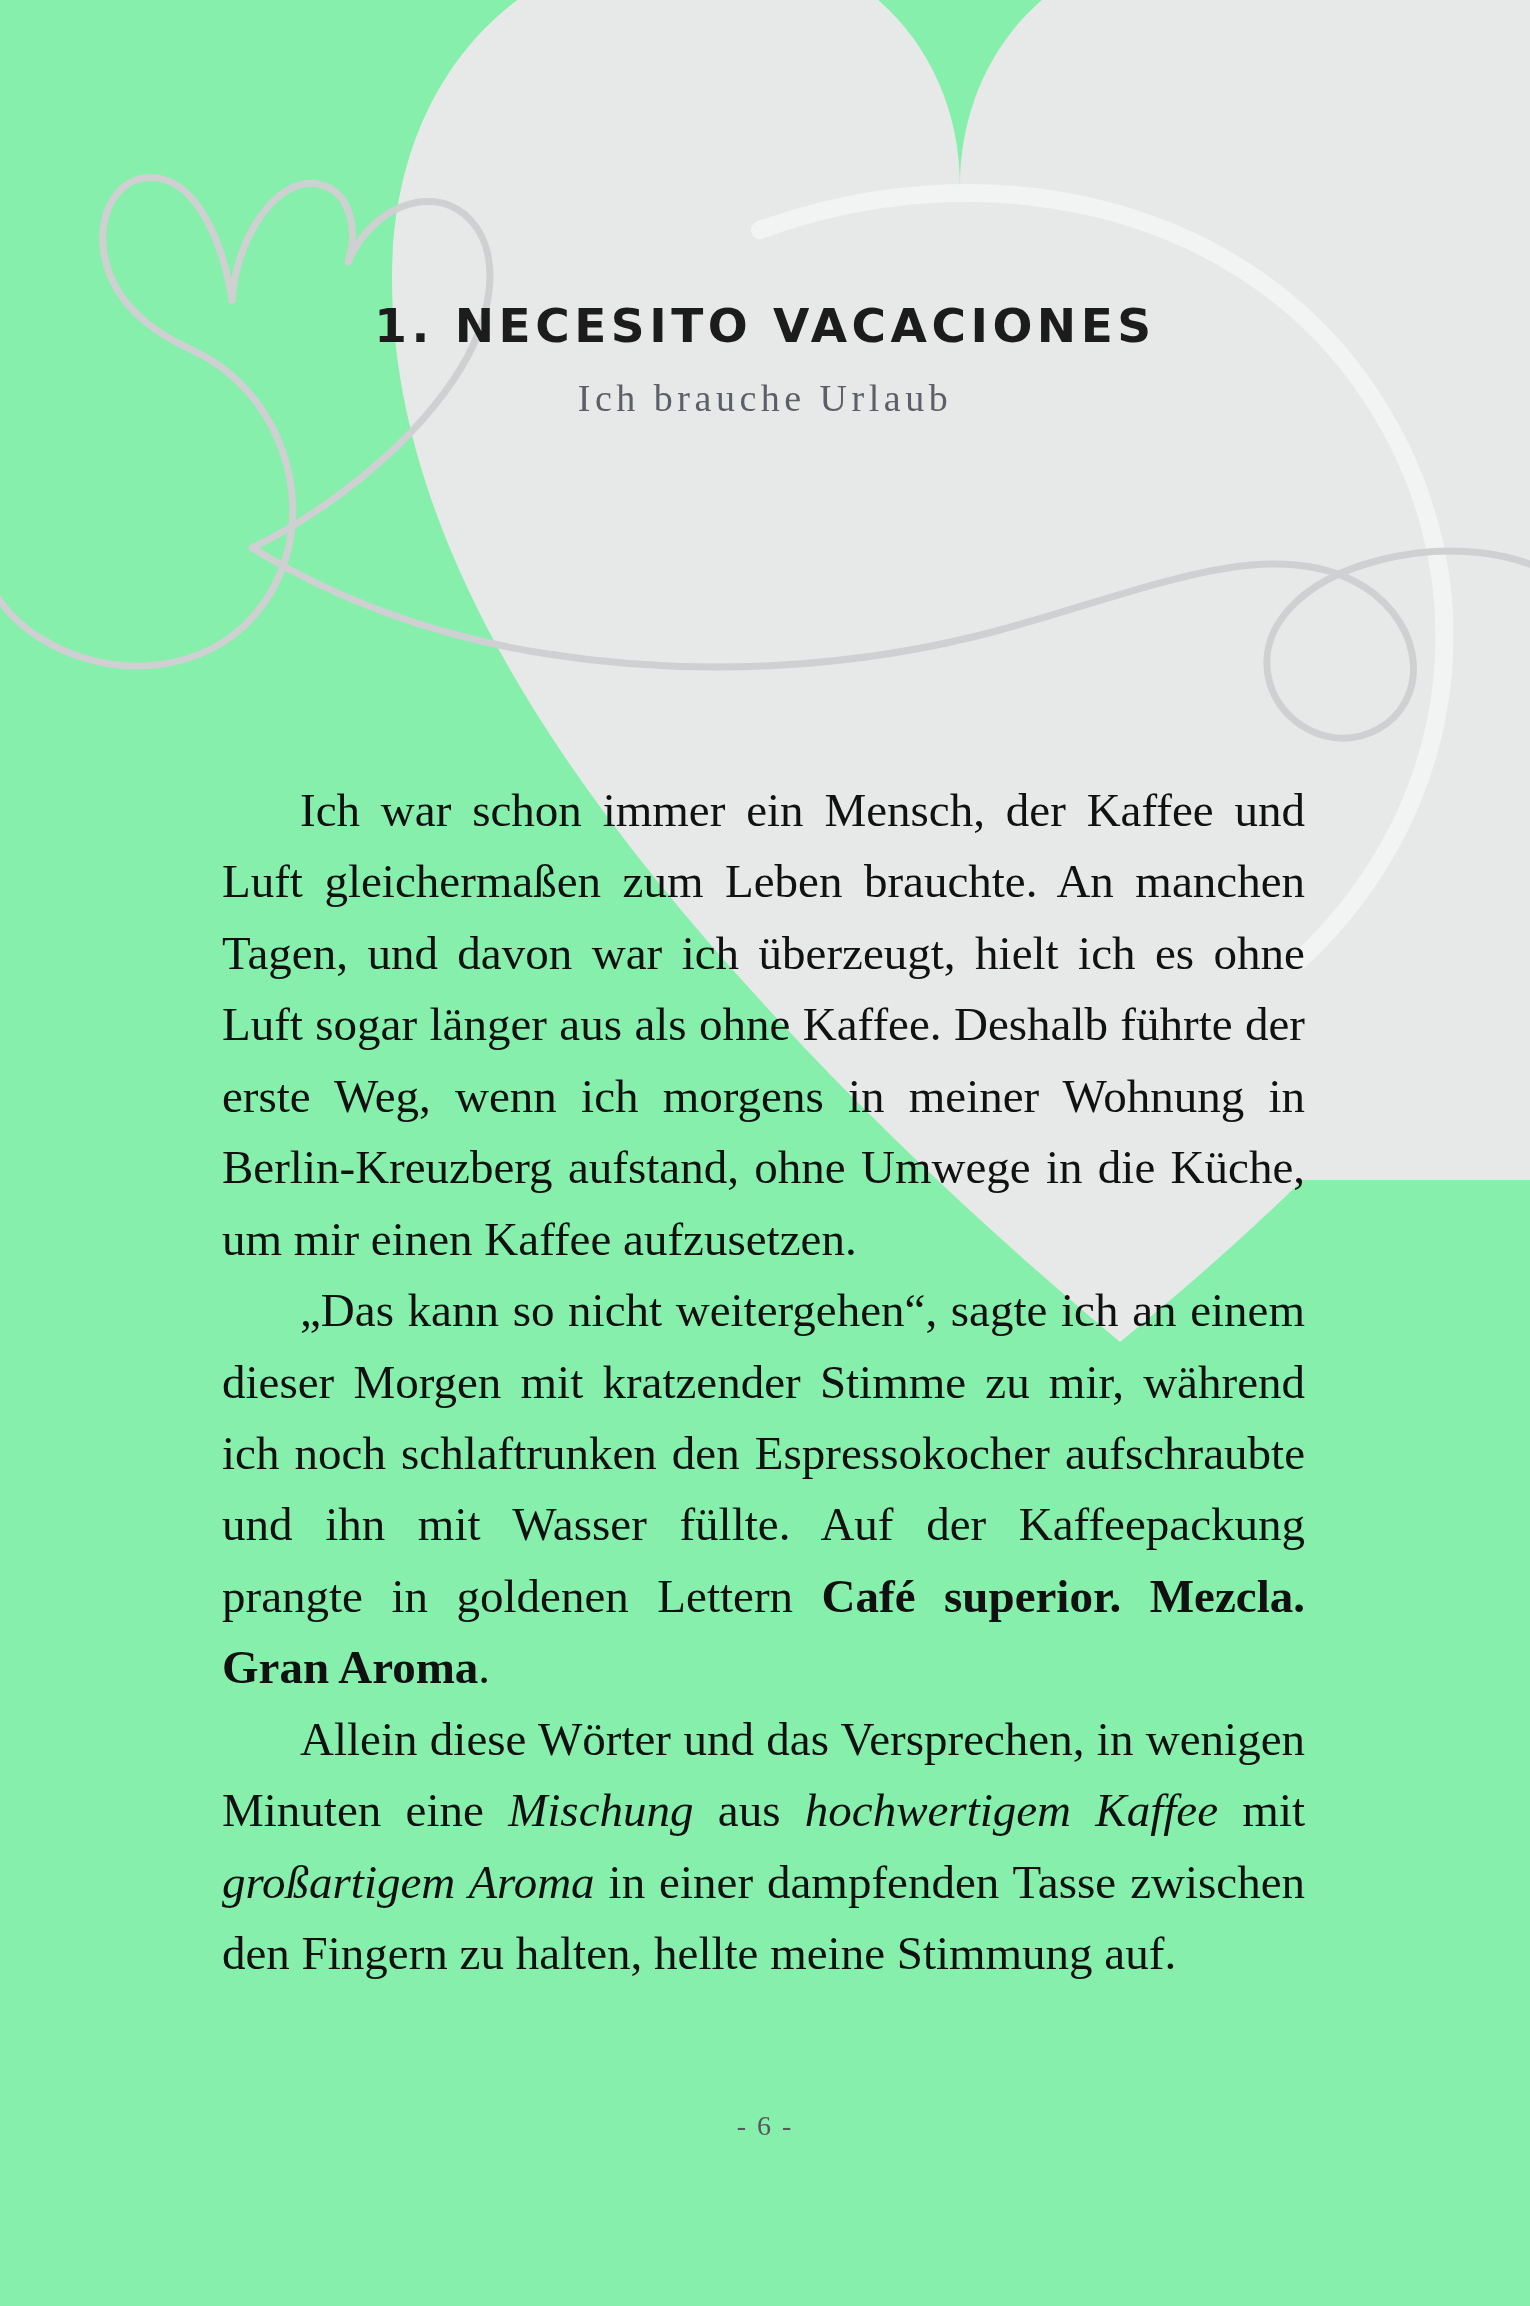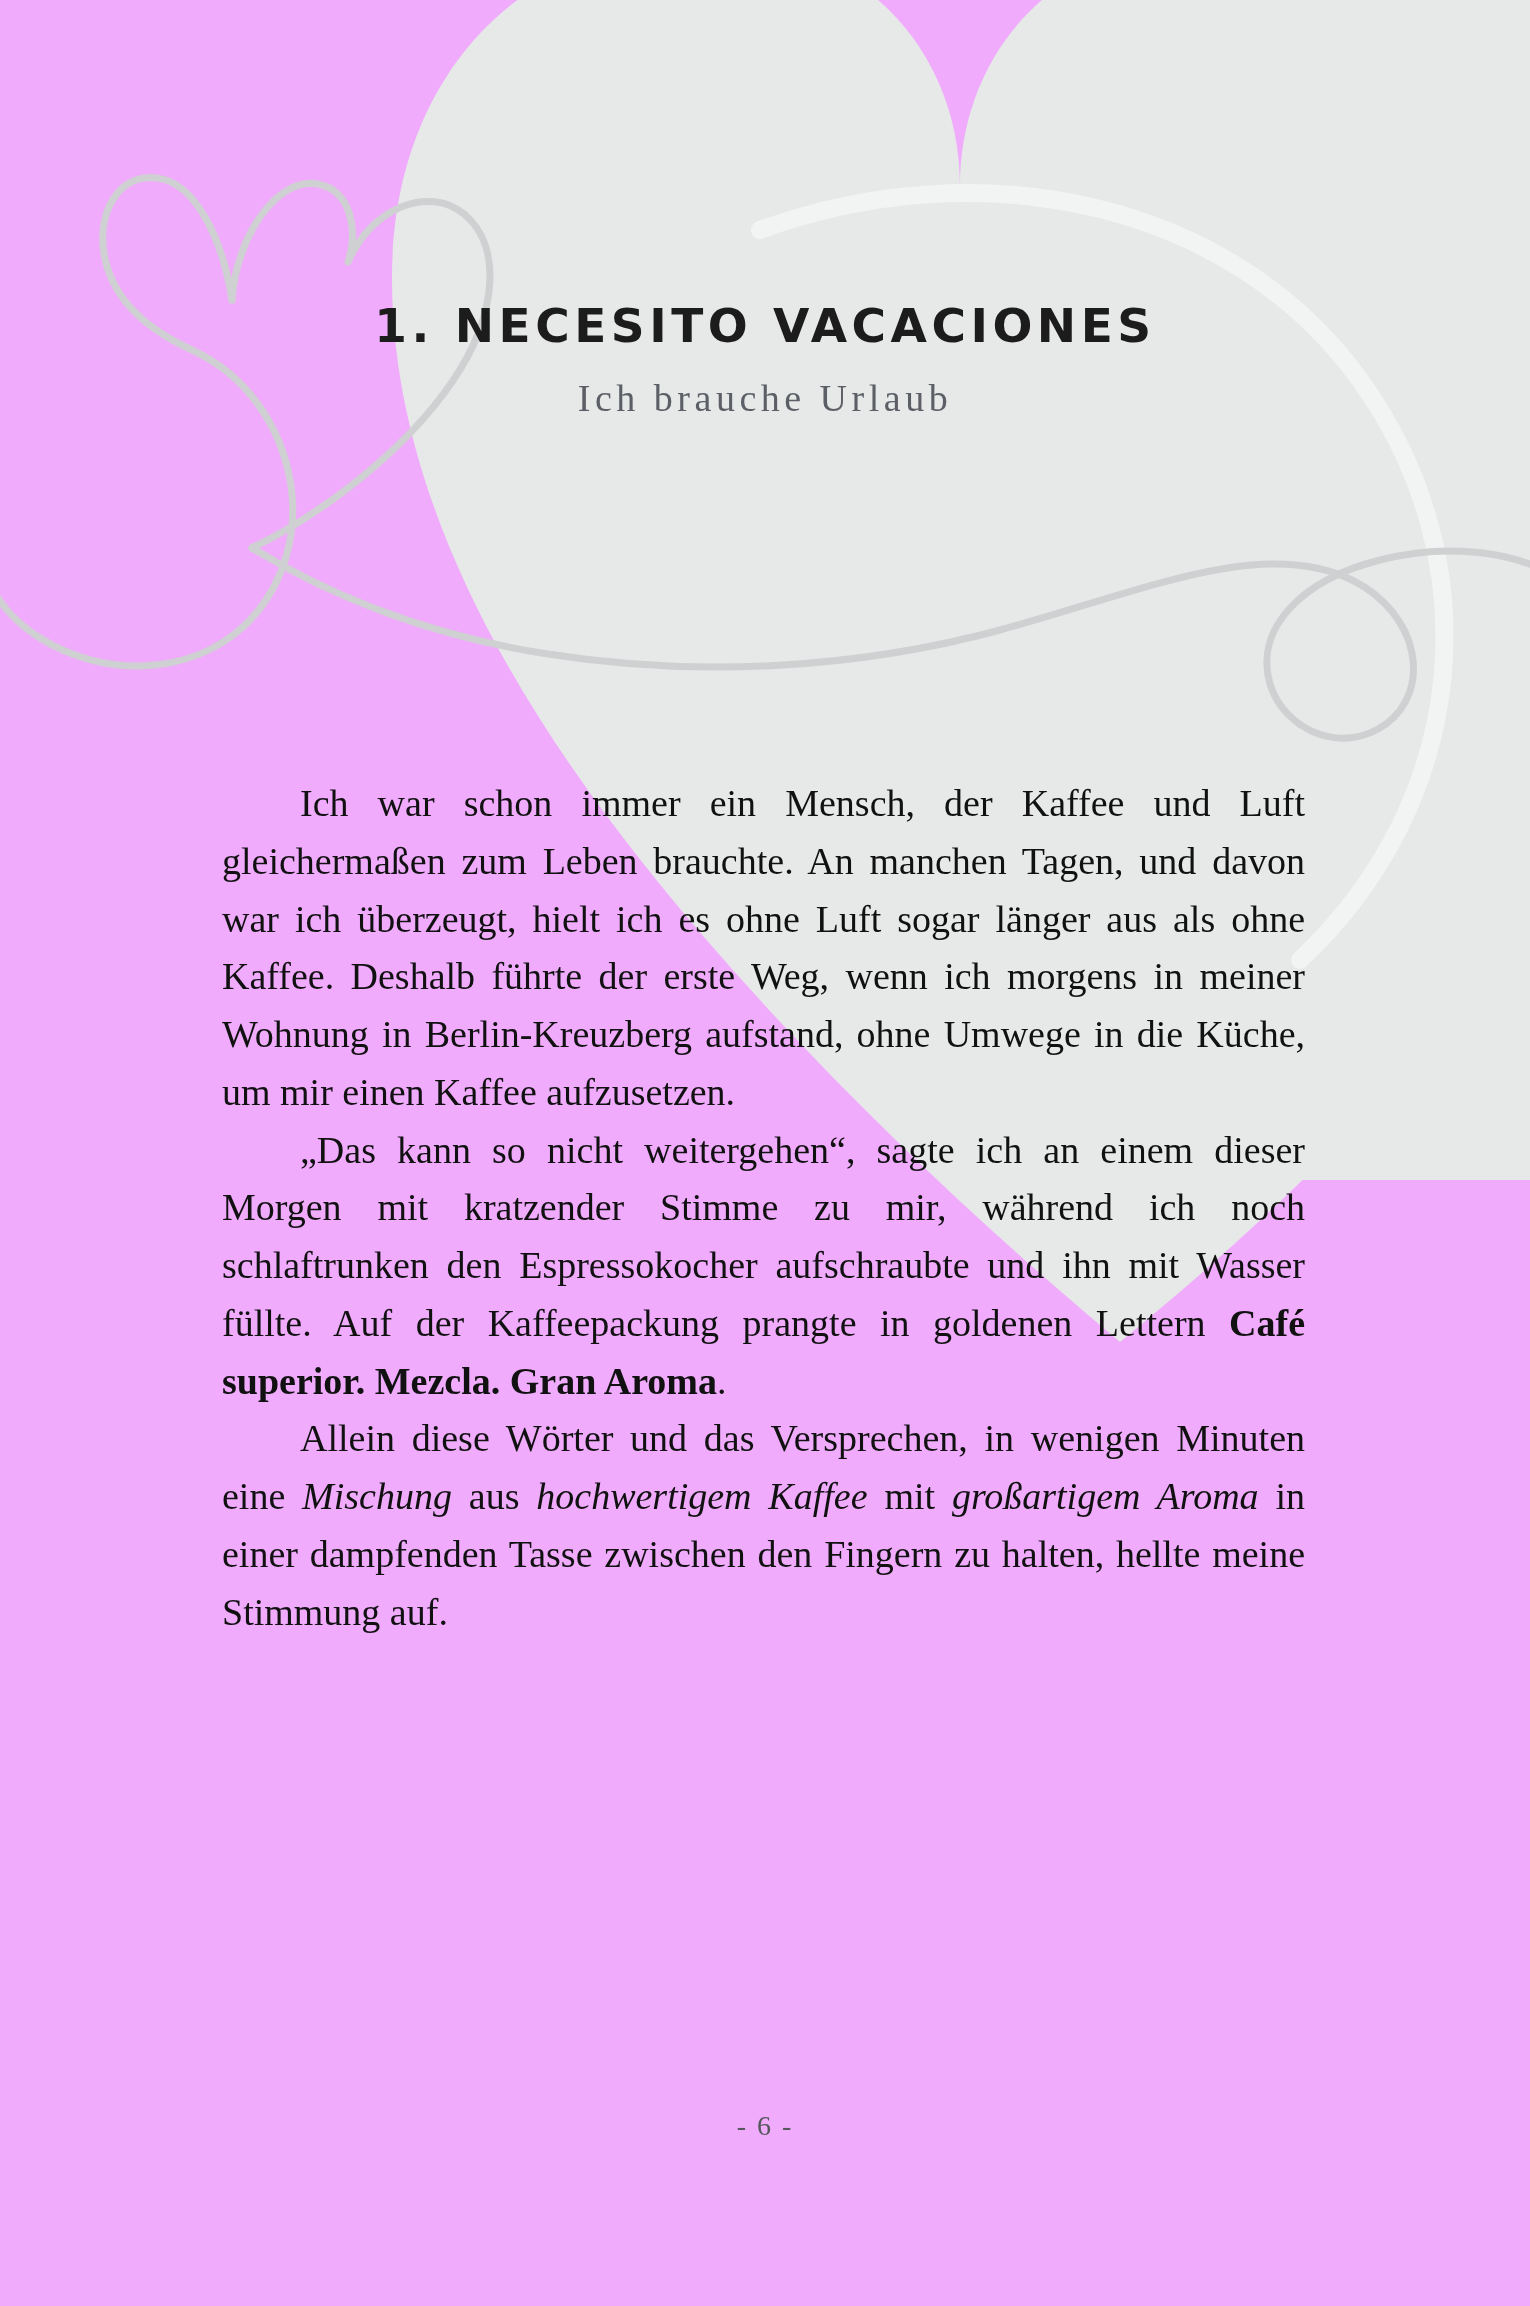--- a/index.html
+++ b/index.html
@@ -5,21 +5,21 @@
 <style>
   html, body {
     margin: 0;
     padding: 0;
     background: #ffffff;
   }
   #page {
     position: relative;
     width: 1530px;
     height: 2306px;
-    background: #f0abfc;
+    background: #86efac;
     overflow: hidden;
     font-family: "Liberation Serif", "DejaVu Serif", serif;
   }
 
   
   .decor-layer {
     position: absolute;
     inset: 0;
     pointer-events: none;
   }
@@ -65,21 +65,21 @@
   }
 
   .body-block {
     position: absolute;
     left: 222px;
     top: 775px;
     width: 1083px;
   }
   .para {
     margin: 0;
-    font-size: 38px;
+    font-size: 47px;
     line-height: 1.52;
     color: #111111;
     text-align: justify;
     text-justify: inter-word;
     text-indent: 78px;
     hyphens: manual;
     -webkit-hyphens: manual;
   }
   .para b { font-weight: 700; }
   .para i { font-style: italic; }

